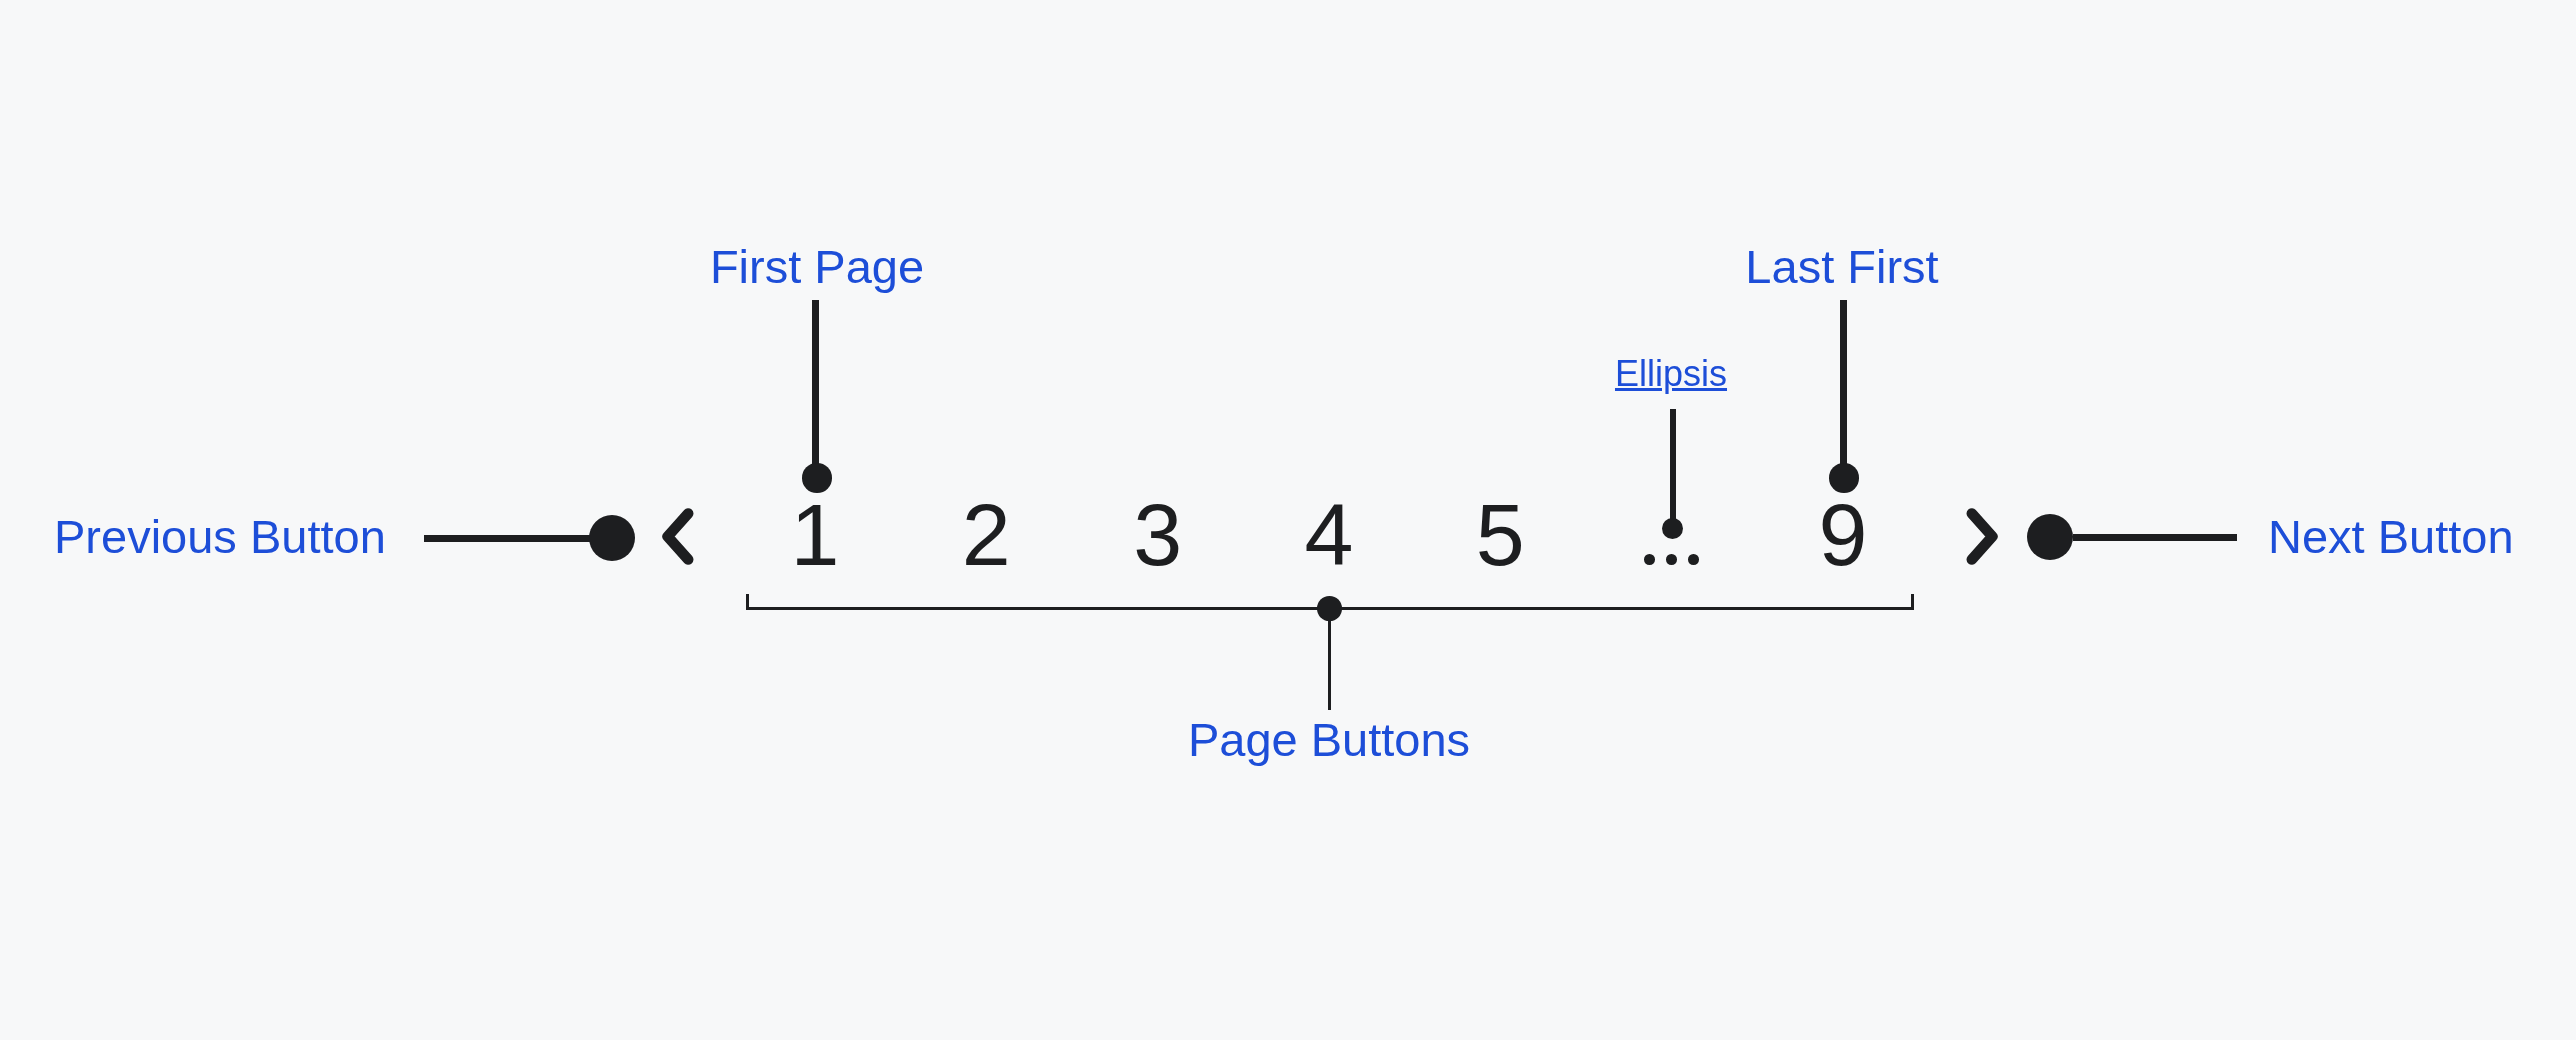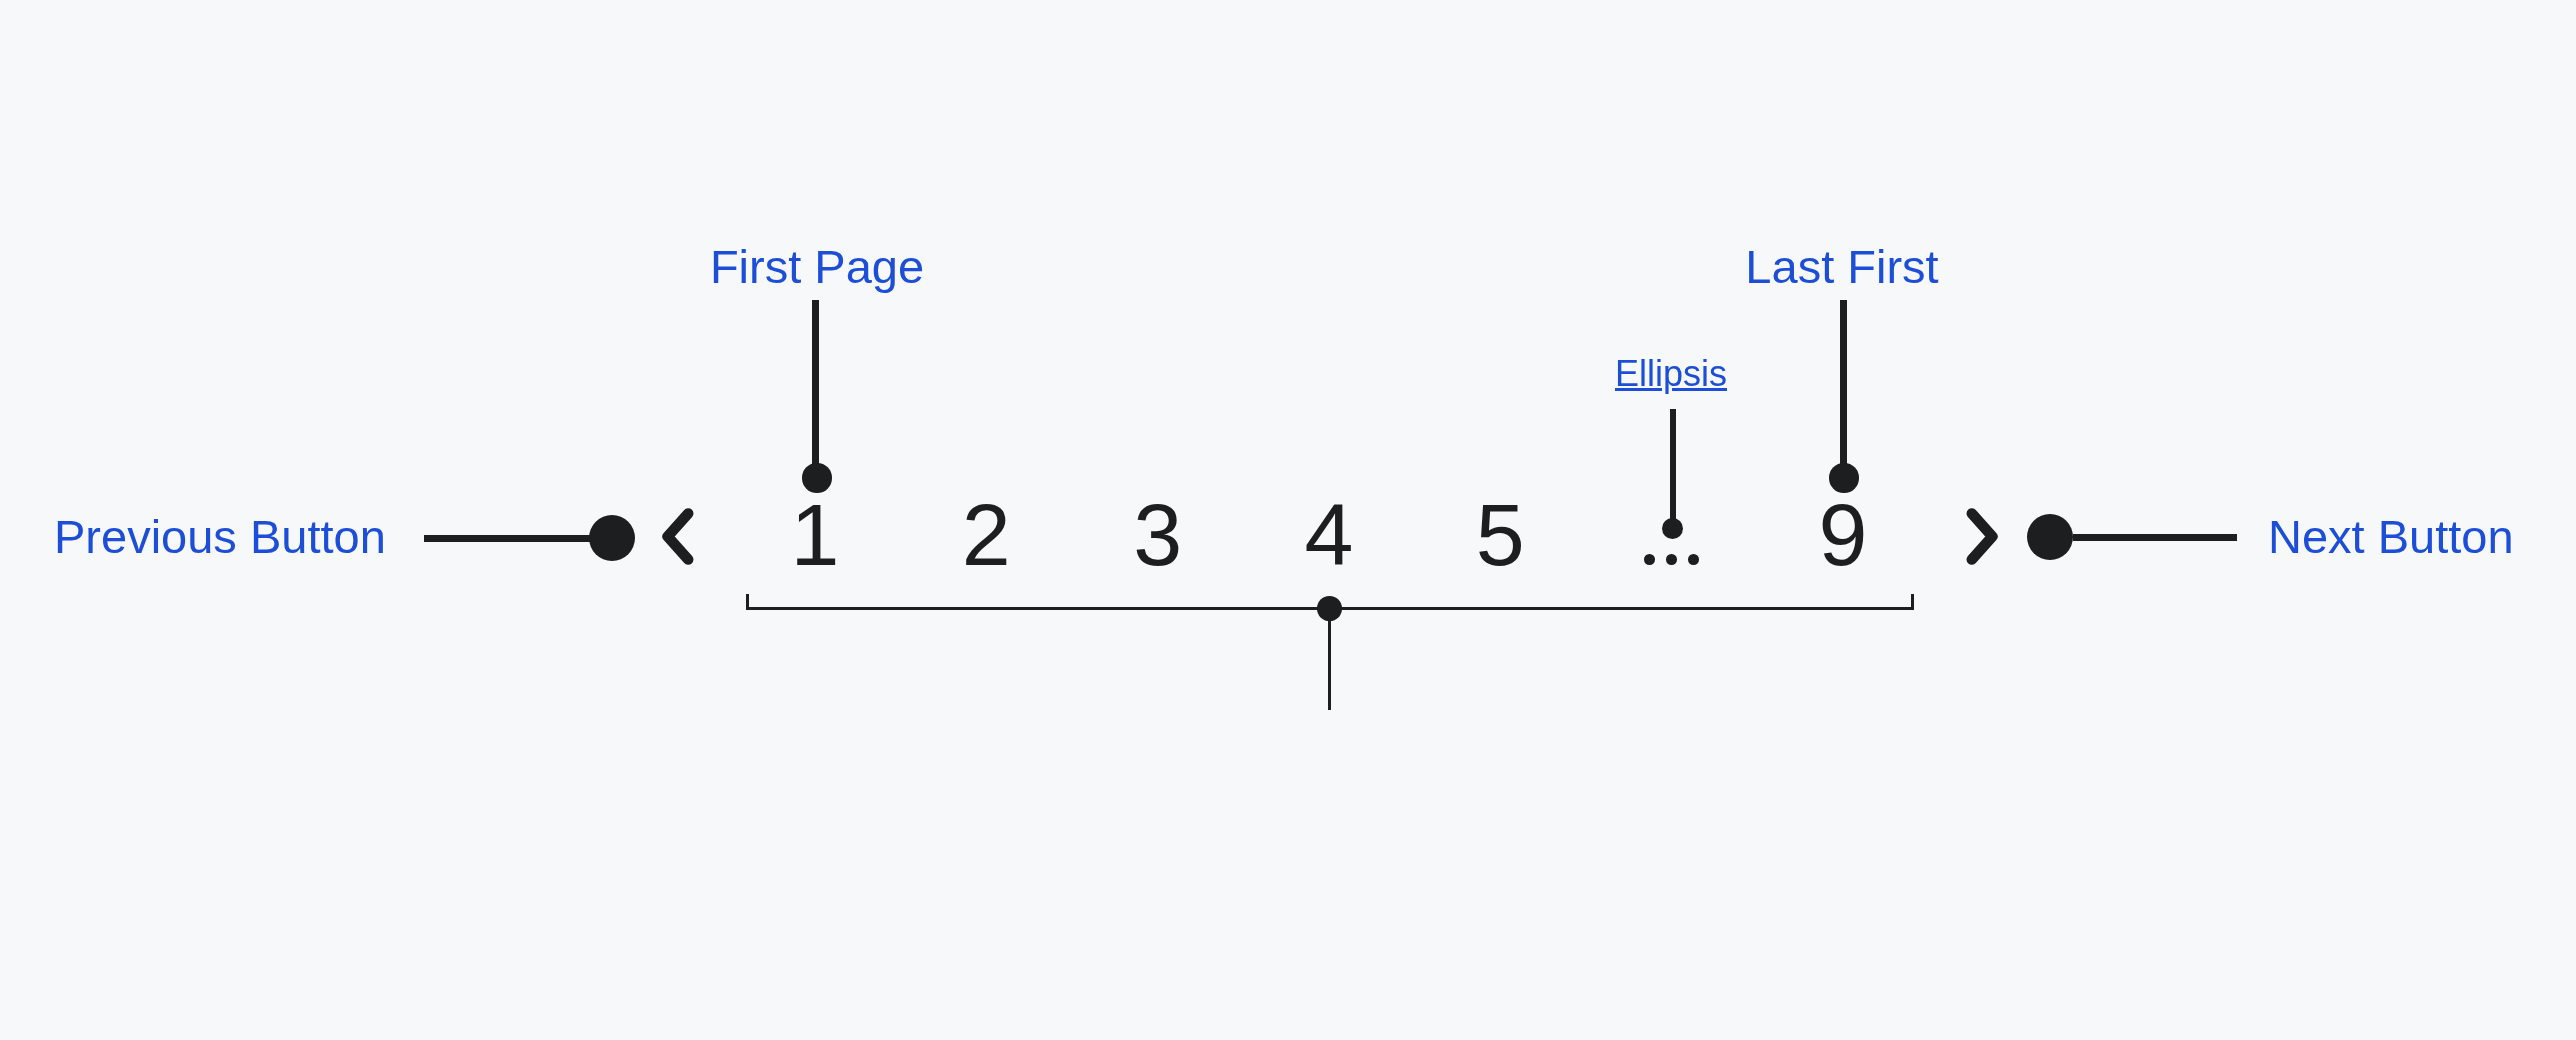--- a/index.html
+++ b/index.html
@@ -120,15 +120,16 @@
   <div class="abs vline" style="left:1840px; top:300px; width:7.4px; height:179px;"></div>
   <div class="abs dot" style="left:1829px; top:463px; width:29.5px; height:29.5px;"></div>
 
   <div class="abs label small centered" style="left:1671px; top:374px;">Ellipsis</div>
   <div class="abs vline" style="left:1670px; top:409px; width:5.7px; height:110px;"></div>
   <div class="abs dot" style="left:1662px; top:518px; width:21px; height:21px;"></div>
 
   <div class="abs bracket"></div>
   <div class="abs dot" style="left:1317px; top:596px; width:24.6px; height:24.6px;"></div>
   <div class="abs vline" style="left:1328px; top:610px; width:3.3px; height:100px;"></div>
+  <div class="abs label centered" style="left:1329px; top:739px;">Page Buttons</div>
 
 </div>
 
 
 </body></html>

